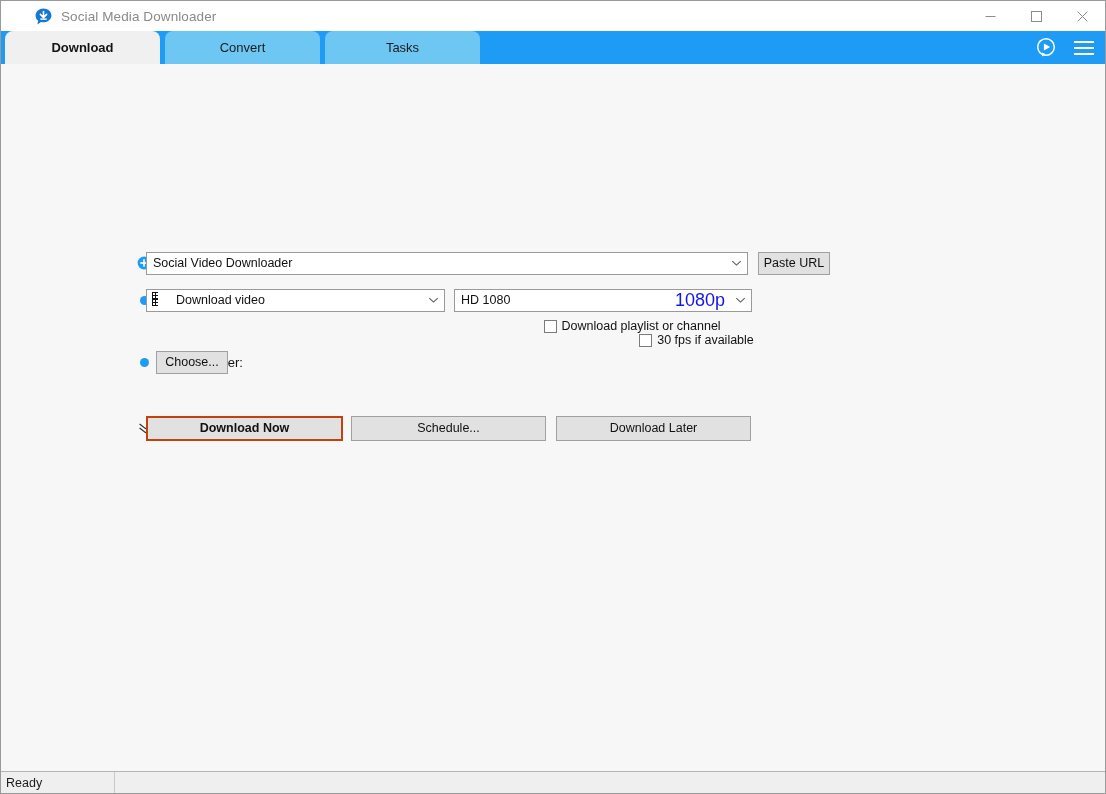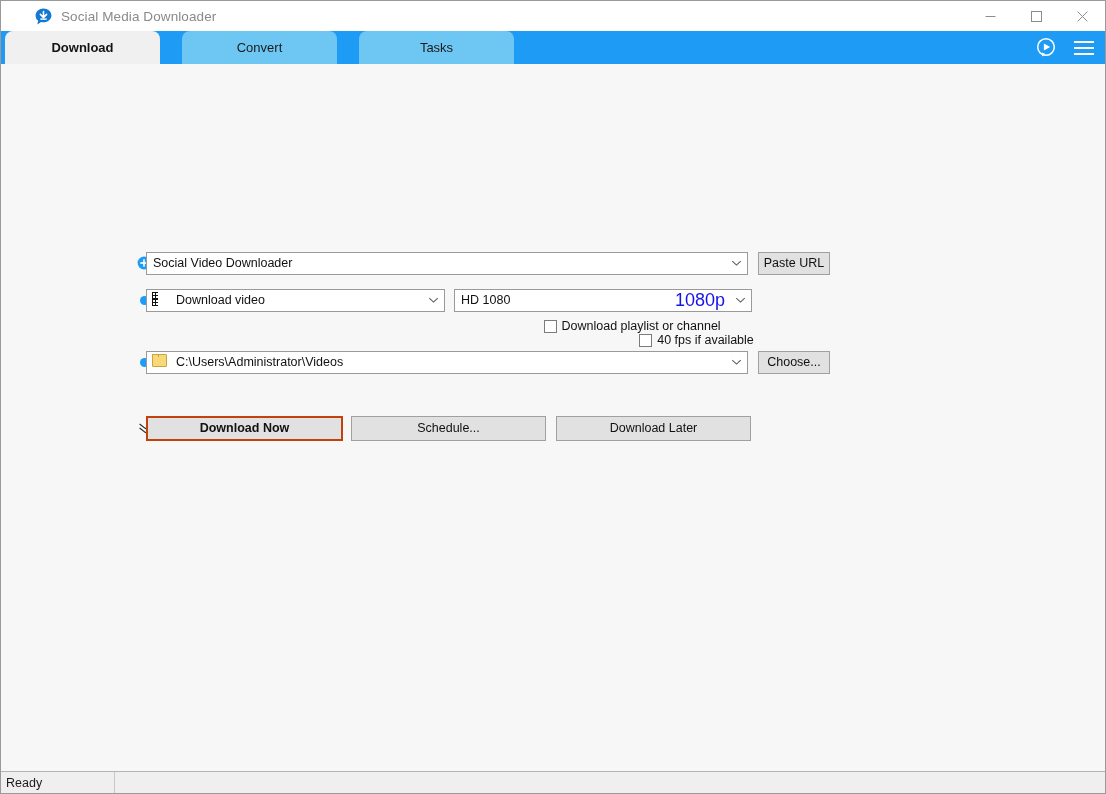--- a/index.html
+++ b/index.html
@@ -73,21 +73,20 @@
   
   #tab-strip {
     position: relative;
     height: 33px;
     min-height: 33px;
     background: #1e9cf5;
     display: flex;
     align-items: flex-end;
     padding-left: 4px;
     box-sizing: border-box;
-    gap: 17px;
   }
   .tab {
     width: 155px;
     height: 33px;
     box-sizing: border-box;
     border-top-left-radius: 8px;
     border-top-right-radius: 8px;
     display: flex;
     align-items: center;
     justify-content: center;
@@ -492,41 +491,30 @@
         </div>
       </div>
 
       <div class="checkrow" style="margin-top:6px; padding-left:281px;">
         <div class="checkbox-item" style="width:300px;">
           <span class="checkbox-box"></span>
           <span>Download playlist or channel</span>
         </div>
         <div class="checkbox-item" style="margin-left:6px;">
           <span class="checkbox-box"></span>
-          <span>40 fps if available</span>
+          <span>30 fps if available</span>
         </div>
       </div>
 
       <div class="form-row" style="height:26px; margin-top:8px;">
         <div class="row-label">
           <span class="bullet-icon">
               <span class="dot"></span>
             </span>
           <span>Save to folder:</span>
-        </div>
-        <div class="combo" style="width:602px;">
-          <span class="lead-icon">
-            <span class="folder-icon"><span class="f-back"></span><span class="f-tab"></span></span>
-          </span>
-          <span class="combo-text">C:\Users\Administrator\Videos</span>
-          <span class="combo-arrow">
-            <svg width="11" height="8" viewBox="0 0 11 8">
-                <path d="M1.3 2.2 L5.5 6.1 L9.7 2.2" fill="none" stroke="#5c5c5c" stroke-width="1.1"></path>
-              </svg>
-          </span>
         </div>
         <div class="btn" style="width:72px; margin-left:10px;">
           <span>Choose...</span>
         </div>
       </div>
 
       <div class="form-row" style="height:26px; margin-top:40px;">
         <div id="more-options">
           <span class="chev">
             <svg width="15" height="13" viewBox="0 0 15 13">

